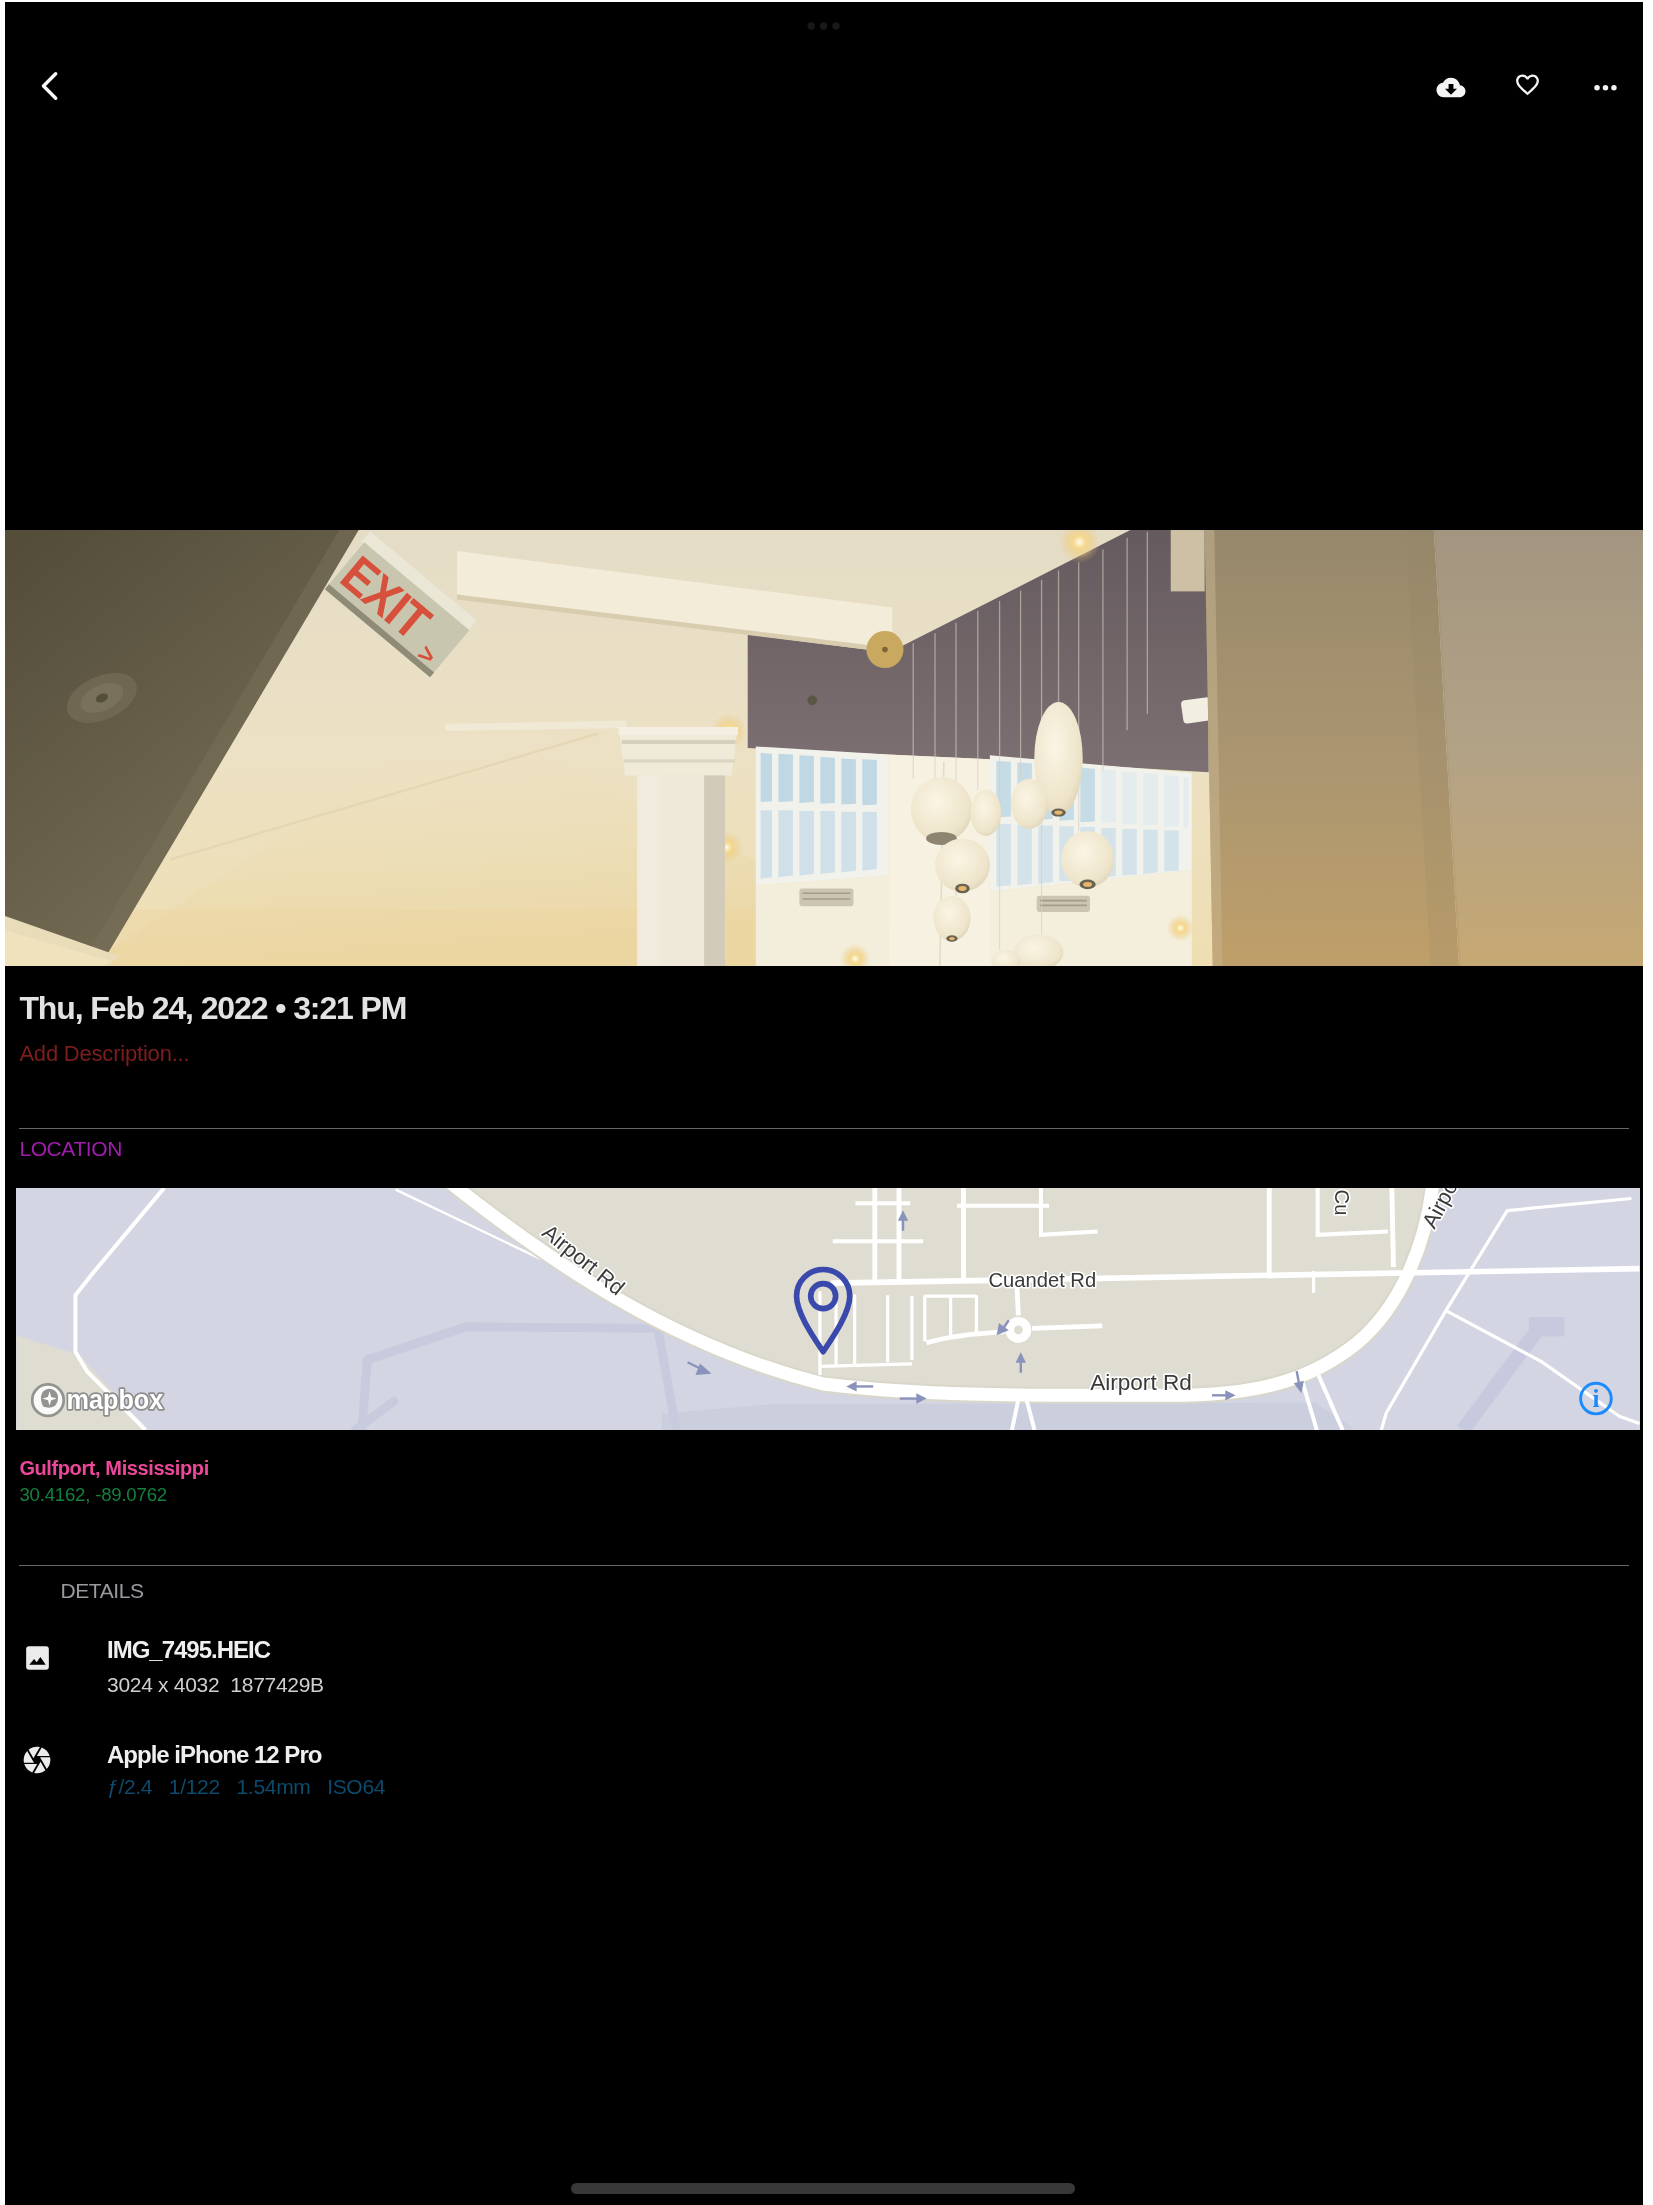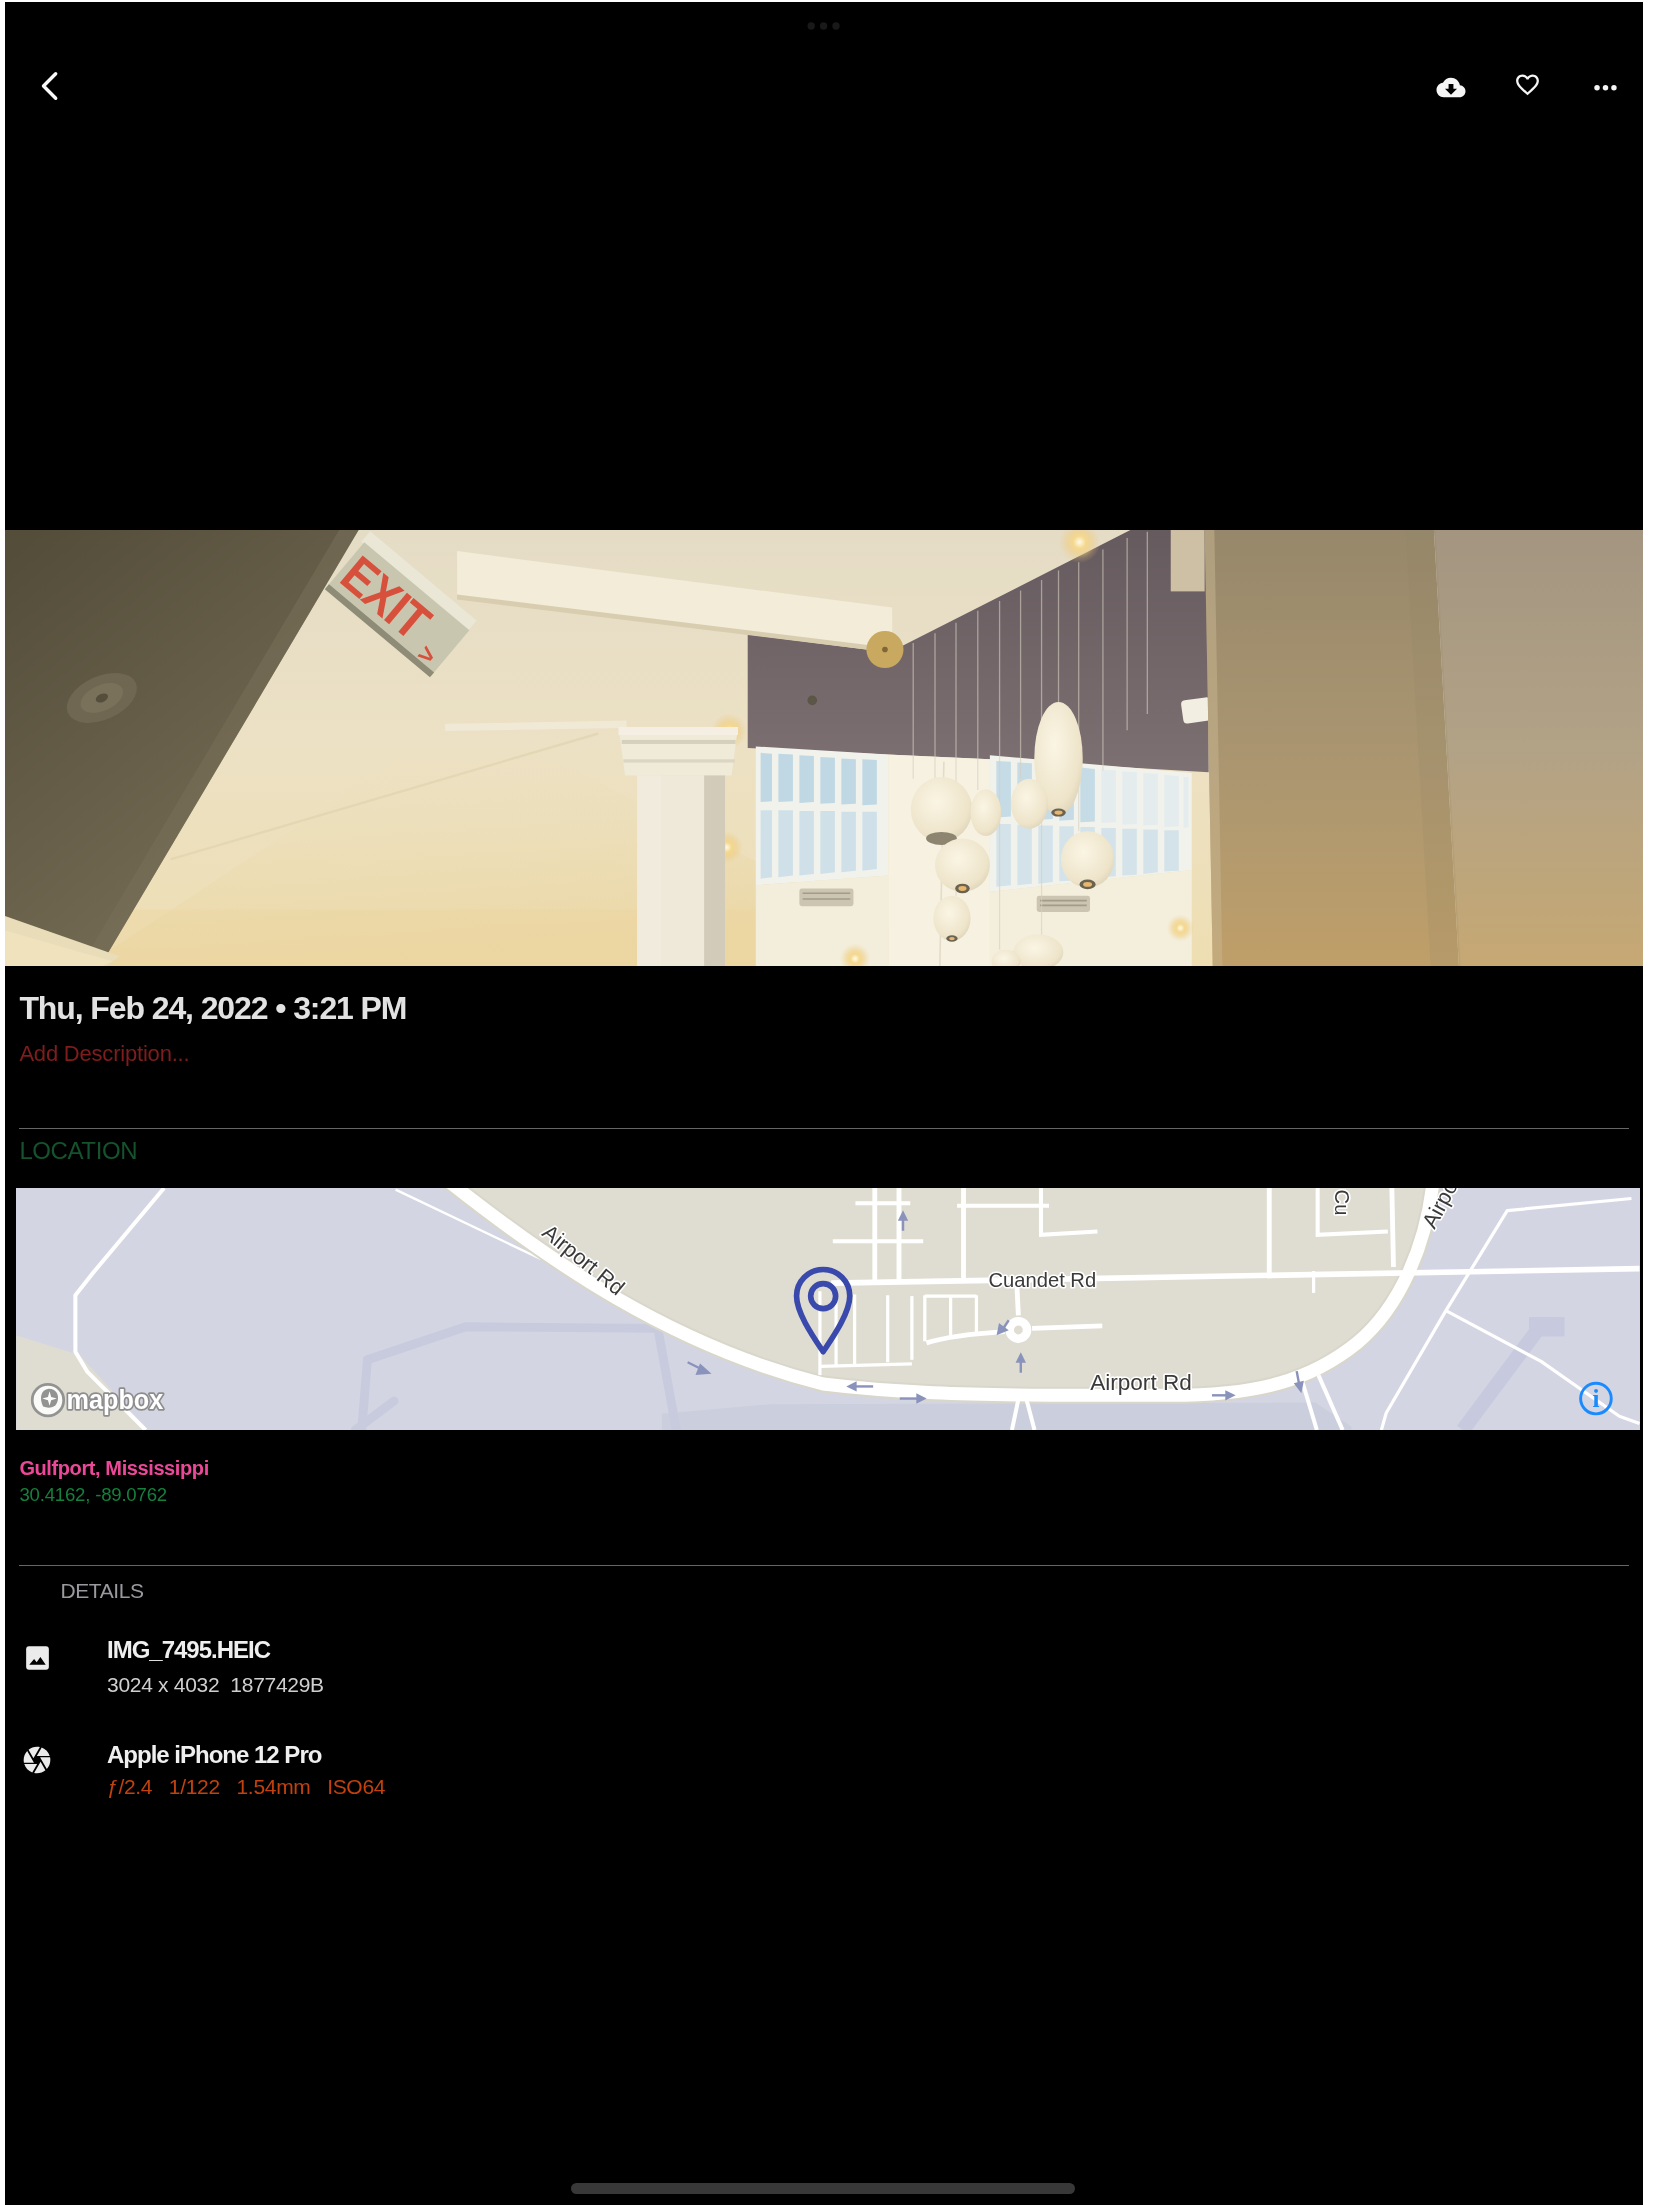--- a/index.html
+++ b/index.html
@@ -255,21 +255,21 @@
   <polygon points="1735,0 1772,0 1803,540 1766,540" fill="#8f8164" opacity="0.16"></polygon>
 </svg>
 </div>
 
 <div class="abs" style="left:19.4px;top:990px;font-size:32px;font-weight:700;color:#e2e2e2;letter-spacing:-1.1px;">Thu, Feb 24, 2022 • 3:21 PM</div>
 
 <div class="abs" style="left:19.4px;top:1041px;font-size:22px;color:#7f1d1d;letter-spacing:-0.2px;">Add Description...</div>
 
 <div class="abs" style="left:19.4px;top:1128px;width:1610px;height:0.8px;background:#666666;"></div>
 
-<div class="abs" style="left:19.4px;top:1137px;font-size:24px;color:#14532d;letter-spacing:-0.4px;">LOCATION</div>
+<div class="abs" style="left:19.4px;top:1137px;font-size:21px;color:#a21caf;letter-spacing:-0.4px;">LOCATION</div>
 
 <div class="abs" style="left:16px;top:1188px;width:1624px;height:242px;background:#d2d5e3;" id="map">
 <svg width="1624" height="242" viewBox="0 0 2012 300">
 
   <rect width="2012" height="300" fill="#d3d5e3"></rect>
 
   <path d="M540,0 L640,78 L780,168 L950,228 L1100,248 L1300,252 L1450,252 L1570,246 L1655,190 L1722,115 L1752,28 L1754,0 Z" fill="#dfddd2"></path>
 
   <polygon points="0,183 78,207 165,302 0,302" fill="#dfddd2"></polygon>
 
@@ -403,18 +403,18 @@
 <div class="abs" style="left:107px;top:1673px;font-size:21px;color:#cfcfcf;letter-spacing:-0.3px;">3024 x 4032&nbsp;&nbsp;1877429B</div>
 
 <div class="abs" style="left:21px;top:1744px;width:32px;height:32px;">
   <svg width="32" height="32" viewBox="0 0 24 24">
     <path fill="#ebebeb" d="M9.4 10.5l4.77-8.26C13.47 2.09 12.75 2 12 2c-2.4 0-4.6.85-6.32 2.25l3.66 6.35.06-.1zM21.54 9c-.92-2.92-3.15-5.26-6-6.34L11.88 9h9.66zm.26 1h-7.49l.29.5 4.76 8.25C21 16.97 22 14.61 22 12c0-.69-.07-1.35-.2-2zM8.54 12l-3.9-6.75C3.01 7.03 2 9.39 2 12c0 .69.07 1.35.2 2h7.49l-1.15-2zm-6.08 3c.92 2.92 3.15 5.26 6 6.34L12.12 15H2.46zm11.27 0l-3.9 6.76c.7.15 1.42.24 2.17.24 2.4 0 4.6-.85 6.32-2.25l-3.66-6.35-.93 1.6z"></path>
   </svg>
 </div>
 
 <div class="abs" style="left:107px;top:1741px;font-size:24px;font-weight:700;color:#efefef;letter-spacing:-1px;text-align:right;">Apple iPhone 12 Pro</div>
 
-<div class="abs" style="left:107px;top:1775px;font-size:21px;color:#c2410c;letter-spacing:-0.3px;">ƒ/2.4&nbsp;&nbsp;&nbsp;1/122&nbsp;&nbsp;&nbsp;1.54mm&nbsp;&nbsp;&nbsp;ISO64</div>
+<div class="abs" style="left:107px;top:1775px;font-size:21px;color:#0c4a6e;letter-spacing:-0.3px;">ƒ/2.4&nbsp;&nbsp;&nbsp;1/122&nbsp;&nbsp;&nbsp;1.54mm&nbsp;&nbsp;&nbsp;ISO64</div>
 
 <div class="abs" style="left:571px;top:2183px;width:504px;height:10.5px;border-radius:5.7px;background:#383838;"></div>
 
 <div class="abs" style="left:1643px;top:0;width:10.5px;height:2205px;background:#ffffff;"></div>
 
 
 </body></html>

